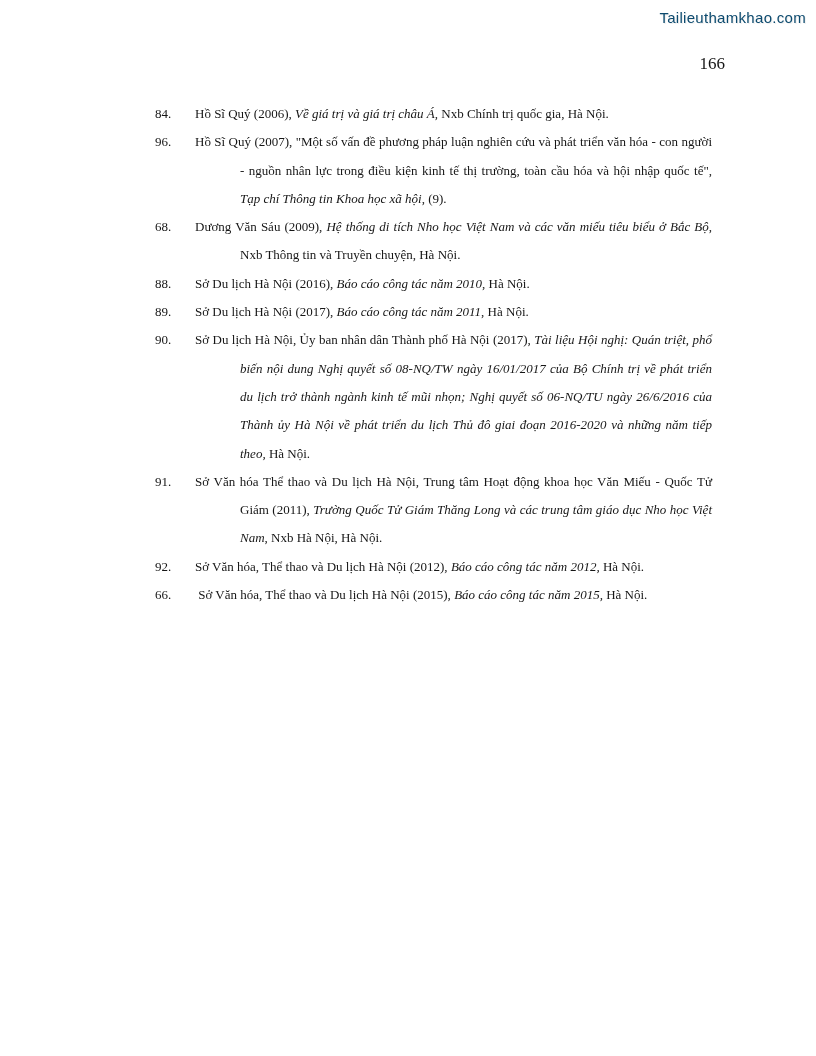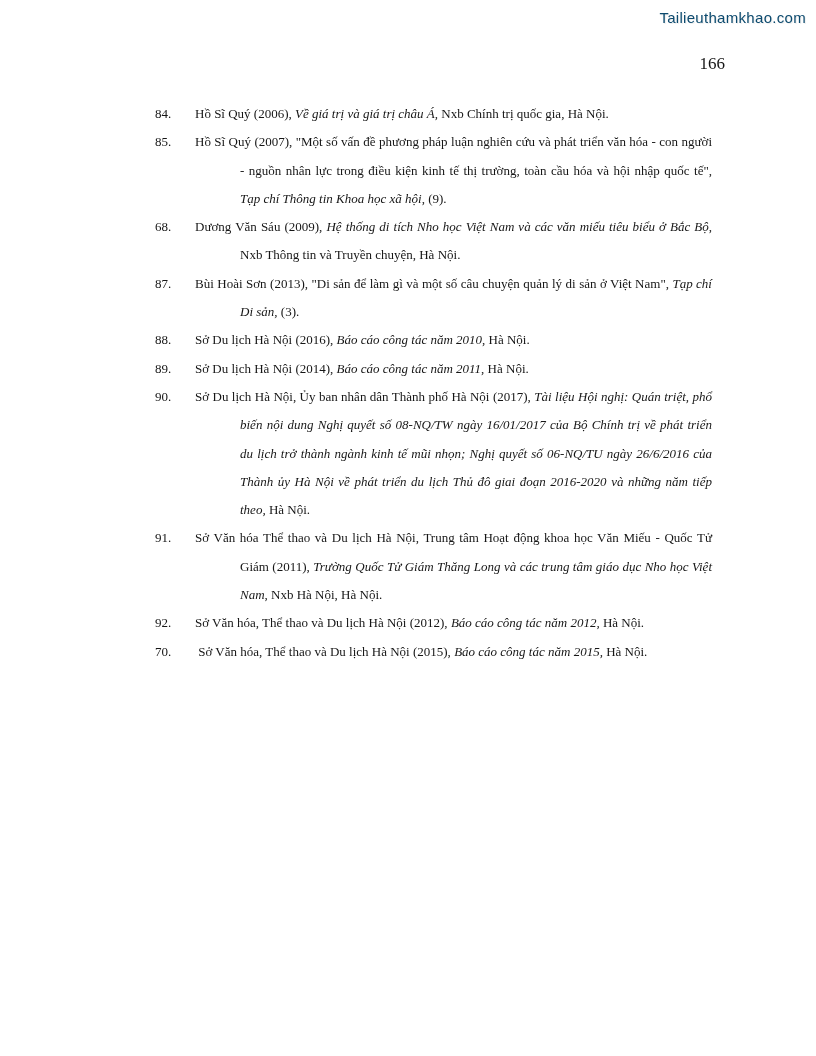--- a/index.html
+++ b/index.html
@@ -54,23 +54,22 @@
 </head>
 <body>
 
 <div class="page">
   <div class="watermark">Tailieuthamkhao.com</div>
 
   <div class="page-number">166</div>
 
   <div class="refs" id="refs">
       <p class="ref"><span class="ref-num">84.</span><span class="seg">Hồ Sĩ Quý (2006), </span><span class="seg italic">Về giá trị và giá trị châu Á,</span><span class="seg"> Nxb Chính trị quốc gia, Hà Nội.</span></p>
-      <p class="ref"><span class="ref-num">85.</span><span class="seg">Hồ Sĩ Quý (2007), "Một số vấn đề phương pháp luận nghiên cứu và phát triển văn hóa - con người - nguồn nhân lực trong điều kiện kinh tế thị trường, toàn cầu hóa và hội nhập quốc tế", </span><span class="seg italic">Tạp chí Thông tin Khoa học xã hội</span><span class="seg">, (9).</span></p>
+      <p class="ref"><span class="ref-num">96.</span><span class="seg">Hồ Sĩ Quý (2007), "Một số vấn đề phương pháp luận nghiên cứu và phát triển văn hóa - con người - nguồn nhân lực trong điều kiện kinh tế thị trường, toàn cầu hóa và hội nhập quốc tế", </span><span class="seg italic">Tạp chí Thông tin Khoa học xã hội</span><span class="seg">, (9).</span></p>
       <p class="ref"><span class="ref-num">68.</span><span class="seg">Dương Văn Sáu (2009), </span><span class="seg italic">Hệ thống di tích Nho học Việt Nam và các văn miếu tiêu biểu ở Bắc Bộ</span><span class="seg">, Nxb Thông tin và Truyền chuyện, Hà Nội.</span></p>
-      <p class="ref"><span class="ref-num">87.</span><span class="seg">Bùi Hoài Sơn (2013), "Di sản để làm gì và một số câu chuyện quản lý di sản ở Việt Nam", </span><span class="seg italic">Tạp chí Di sản</span><span class="seg">, (3).</span></p>
       <p class="ref"><span class="ref-num">88.</span><span class="seg">Sở Du lịch Hà Nội (2016), </span><span class="seg italic">Báo cáo công tác năm 2010</span><span class="seg">, Hà Nội.</span></p>
-      <p class="ref"><span class="ref-num">89.</span><span class="seg">Sở Du lịch Hà Nội (2014), </span><span class="seg italic">Báo cáo công tác năm 2011</span><span class="seg">, Hà Nội.</span></p>
+      <p class="ref"><span class="ref-num">89.</span><span class="seg">Sở Du lịch Hà Nội (2017), </span><span class="seg italic">Báo cáo công tác năm 2011</span><span class="seg">, Hà Nội.</span></p>
       <p class="ref"><span class="ref-num">90.</span><span class="seg">Sở Du lịch Hà Nội, Ủy ban nhân dân Thành phố Hà Nội (2017), </span><span class="seg italic">Tài liệu Hội nghị: Quán triệt, phổ biến nội dung Nghị quyết số 08-NQ/TW ngày 16/01/2017 của Bộ Chính trị về phát triển du lịch trở thành ngành kinh tế mũi nhọn; Nghị quyết số 06-NQ/TU ngày 26/6/2016 của Thành ủy Hà Nội về phát triển du lịch Thủ đô  giai đoạn 2016-2020 và những năm tiếp theo,</span><span class="seg"> Hà Nội.</span></p>
       <p class="ref"><span class="ref-num">91.</span><span class="seg">Sở Văn hóa Thể thao và Du lịch Hà Nội, Trung tâm Hoạt động khoa học Văn Miếu - Quốc Tử Giám (2011), </span><span class="seg italic">Trường Quốc Tử Giám Thăng Long và các trung tâm giáo dục Nho học Việt Nam</span><span class="seg">, Nxb Hà Nội, Hà Nội.</span></p>
       <p class="ref"><span class="ref-num">92.</span><span class="seg">Sở Văn hóa, Thể thao và Du lịch Hà Nội (2012), </span><span class="seg italic">Báo cáo công tác năm 2012,</span><span class="seg"> Hà Nội.</span></p>
-      <p class="ref"><span class="ref-num">70.</span><span class="seg"> Sở Văn hóa, Thể thao và Du lịch Hà Nội (2015), </span><span class="seg italic">Báo cáo công tác năm 2015,</span><span class="seg"> Hà Nội.</span></p>
+      <p class="ref"><span class="ref-num">66.</span><span class="seg"> Sở Văn hóa, Thể thao và Du lịch Hà Nội (2015), </span><span class="seg italic">Báo cáo công tác năm 2015,</span><span class="seg"> Hà Nội.</span></p>
     </div>
 </div>
 
 </body></html>

